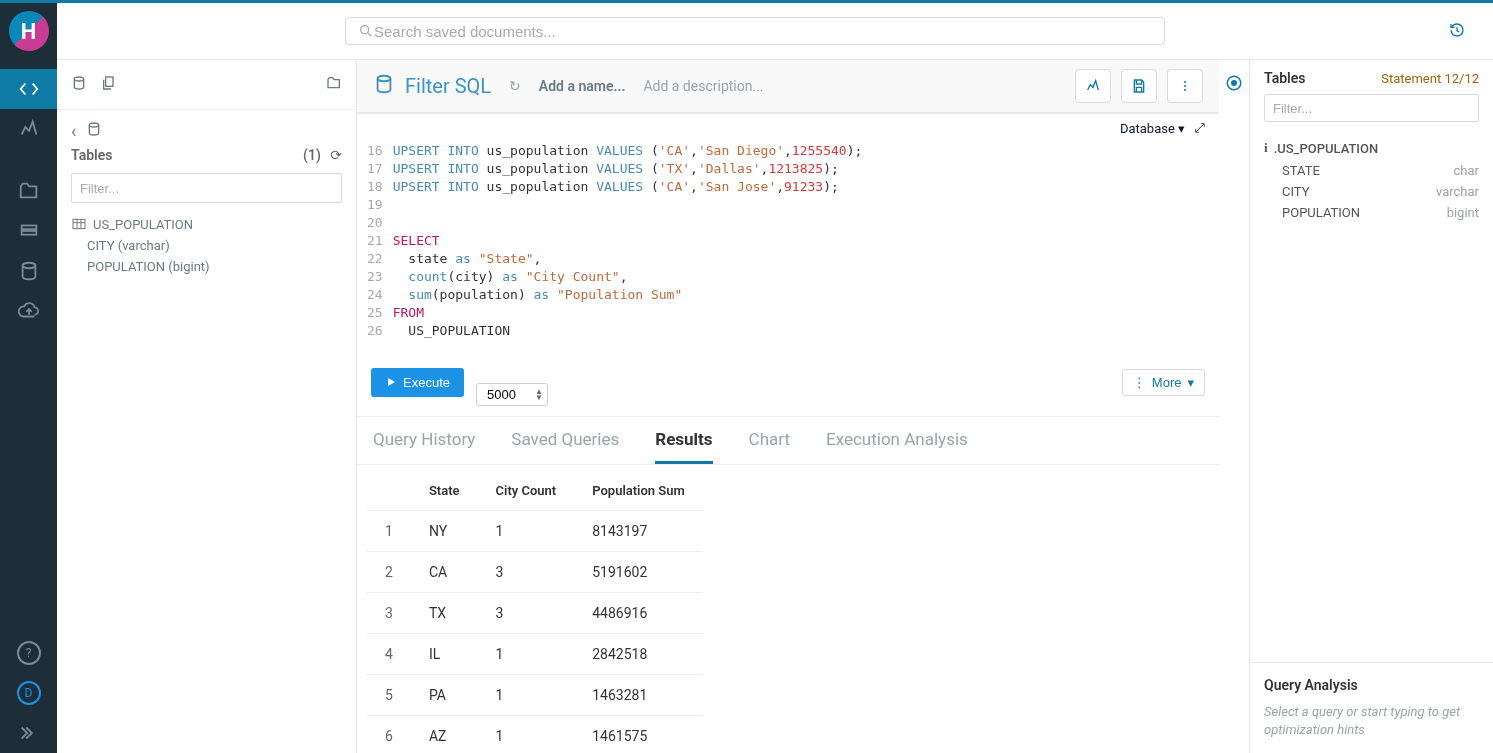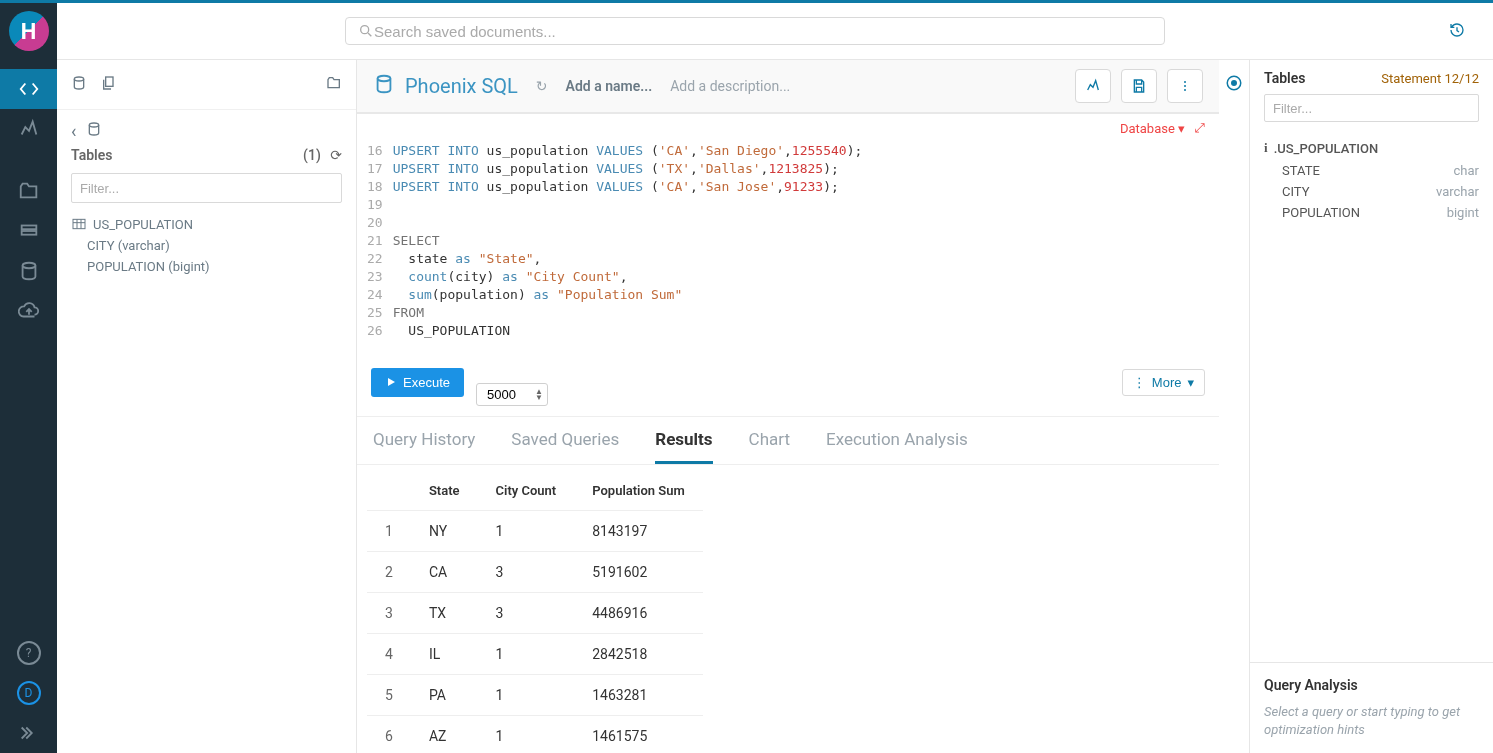--- a/index.html
+++ b/index.html
@@ -29,29 +29,29 @@
 .tree { padding:0 14px; font-size:13px; color:#6a7a85; }
 .tree-row { display:flex; align-items:center; gap:6px; padding:3px 0; cursor:pointer; }
 .tree-row.child { padding-left:16px; font-size:13px; color:#6a7a85; }
 .main { flex:1; display:flex; flex-direction:column; min-width:0; }
 .query-header { display:flex; align-items:center; height:55px; padding:0 16px; border-bottom:2px solid #e8e8e8; gap:18px; background:#f9f9f9;}
 .qh-title { display:flex; align-items:center; gap:10px; color:#3b94c2; font-size:20px; font-weight:400; }
 .qh-meta { color:#6a7a85; font-weight:600; cursor:pointer; font-size:14px; }
 .qh-desc { color:#9aa4ac; font-size:14px; }
 .qh-actions { margin-left:auto; display:flex; gap:10px; }
 .icon-btn { width:36px; height:34px; border:1px solid #d9d9d9; border-radius:4px; background:#fff; display:flex; align-items:center; justify-content:center; color:#0e7aa6; cursor:pointer; }
-.editor-toolbar { display:flex; align-items:center; padding:6px 14px; color:#ef4444; font-size:13px; gap:6px; }
+.editor-toolbar { display:flex; align-items:center; padding:6px 14px; color:#0f172a; font-size:13px; gap:6px; }
 .editor-toolbar .right-tools { margin-left:auto; display:flex; align-items:center; gap:10px; }
 .editor { display:flex; font-family:Menlo,Consolas,monospace; font-size:13px; line-height:1.4; padding:0 10px 8px 0; }
 .gutter { text-align:right; color:#aaa; padding:0 10px; user-select:none; }
 .gutter div { height:18px; }
 .code { flex:1; position:relative; }
 .code-line { height:18px; white-space:pre; color:#333; }
 .kw { color:#4a8bb3; }
-.kw2 { color:#737373; }
+.kw2 { color:#be185d; }
 .str { color:#c06a3a; }
 .num { color:#d13a3a; }
 .exec-bar { display:flex; align-items:center; padding:10px 14px; gap:12px; border-bottom:1px solid #eee; }
 .btn-primary { background:#1b92e5; color:#fff; border:none; border-radius:3px; padding:7px 14px; font-size:13px; cursor:pointer; display:flex; align-items:center; gap:6px; }
 .limit-box { border:1px solid #d0d0d0; border-radius:3px; display:flex; align-items:center; padding:3px 4px 3px 10px; gap:6px;margin-top:25px; }
 .limit-box input { border:none; width:42px; font-size:13px; outline:none; }
 .stepper { display:flex; flex-direction:column; line-height:6px; font-size:8px; color:#666; cursor:pointer; }
 .more-btn { margin-left:auto; border:1px solid #d9d9d9; border-radius:3px; padding:5px 10px; font-size:13px; color:#0e7aa6; background:#fff; cursor:pointer; display:flex; align-items:center; gap:6px; }
 .tabs { display:flex; gap:36px; padding:12px 16px 0; border-bottom:1px solid #eee; color:#9aa4ac; font-size:17px; }
 .tab { padding-bottom:12px; cursor:pointer; }
@@ -198,21 +198,21 @@
           </div>
       </div>
 
       <div class="main">
         <div class="query-header">
           <div class="qh-title">
             <span><svg width="22" height="22" viewBox="0 0 24 24" fill="none" stroke="currentColor" stroke-width="2">
                   <ellipse cx="12" cy="6" rx="7" ry="3"></ellipse>
                   <path d="M5 6v12c0 1.7 3.1 3 7 3s7-1.3 7-3V6"></path>
                 </svg></span>
-            <span>Phoenix SQL</span>
+            <span>Filter SQL</span>
             <span style="color:#9aa4ac;font-size:14px;margin-left:8px">↻</span>
           </div>
           <span class="qh-meta">Add a name...</span>
           <span class="qh-desc">Add a description...</span>
           <div class="qh-actions">
             <div class="icon-btn">
                 <svg class="svg-ico" viewBox="0 0 24 24" fill="none" stroke="currentColor" stroke-width="2">
                   <path d="M4 18l4-8 4 4 4-10 4 14"></path>
                 </svg>
               </div>

